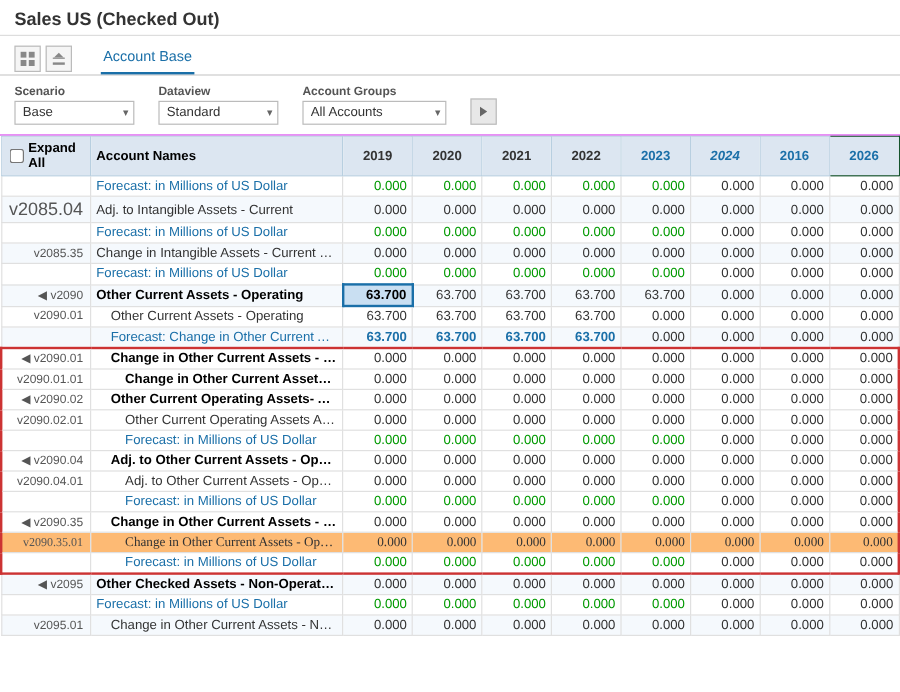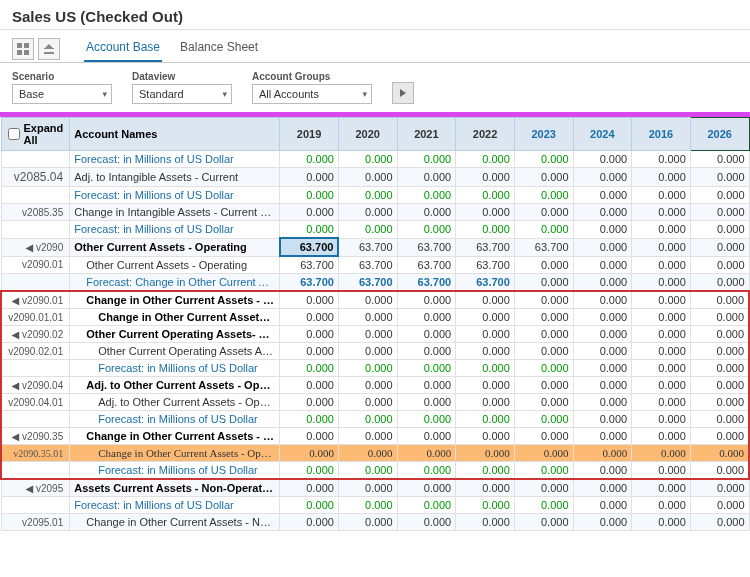--- a/index.html
+++ b/index.html
@@ -7,21 +7,21 @@
     
     .header { padding: 8px 12px 4px 12px; border-bottom: 1px solid #ddd; }
     .header h1 { font-size: 15px; font-weight: bold; color: #333; }
     
     .tabs { display: flex; padding: 6px 12px 0 12px; border-bottom: 1px solid #ccc; gap: 16px; align-items: center; }
     .tab-icons { display: flex; gap: 4px; margin-right: 8px; }
     .tab-icon-btn { width: 22px; height: 22px; border: 1px solid #bbb; background: #f5f5f5; cursor: pointer; display: flex; align-items: center; justify-content: center; font-size: 10px; }
     .tab { padding: 4px 2px 6px 2px; cursor: pointer; color: #555; font-size: 12px; border-bottom: 2px solid transparent; }
     .tab.active { color: #1a6fa8; border-bottom: 2px solid #1a6fa8; font-weight: 500; }
     
-    .controls { display: flex; padding: 8px 12px; gap: 20px; align-items: flex-start; border-bottom: 5px solid #d946ef; }
+    .controls { display: flex; padding: 8px 12px; gap: 20px; align-items: flex-start; border-bottom: 1px solid #d946ef; }
     .control-group { display: flex; flex-direction: column; gap: 2px; }
     .control-label { font-size: 10px; color: #555; font-weight: bold; }
     .control-select { padding: 3px 20px 3px 6px; border: 1px solid #bbb; background: #fff; font-size: 11px; appearance: none; -webkit-appearance: none; width: 100px; cursor: pointer; color: #333; position: relative; }
     .select-wrapper { position: relative; display: inline-block; }
     .select-wrapper::after { content: '▾'; position: absolute; right: 5px; top: 50%; transform: translateY(-50%); pointer-events: none; font-size: 9px; color: #666; }
     .arrow-btn { width: 22px; height: 22px; background: #e8e8e8; border: 1px solid #bbb; cursor: pointer; display: flex; align-items: center; justify-content: center; margin-bottom: 0; align-self: flex-end; }
     
     .table-container { overflow-x: hidden; overflow-y: auto; height: 420px; }
     table { width: 100%; border-collapse: collapse; font-size: 11px; }
     thead th { background: #dce6f1; font-weight: bold; padding: 4px 4px; text-align: center; border: 1px solid #b8cfe0; font-size: 11px; position: sticky; top: 0; z-index: 10; }
@@ -59,21 +59,20 @@
       </button>
       <button class="tab-icon-btn">
         <svg width="12" height="12" viewBox="0 0 12 12">
           <rect x="1" y="5" width="10" height="1" fill="#888"></rect>
           <polygon points="6,1 10,5 2,5" fill="#888"></polygon>
           <rect x="1" y="9" width="10" height="2" fill="#888"></rect>
         </svg>
       </button>
     </div>
     <div class="tab active">Account Base</div>
-    <div class="tab">Balance Sheet</div>
   </div>
 
   <div class="controls">
     <div class="control-group">
       <span class="control-label">Scenario</span>
       <div class="select-wrapper">
         <select class="control-select">
           <option>Base</option>
         </select>
       </div>
@@ -110,40 +109,40 @@
               <input type="checkbox" class="expand-checkbox" style="">
               <span>Expand All</span>
             </div>
           </th>
           <th style="width:210px; background:#dce6f1; border:1px solid #b8cfe0;" class="name-col">Account Names</th>
           <th class="year-col" style="background:#dce6f1; border:1px solid #b8cfe0; color:#333;">2019</th>
           <th class="year-col" style="background:#dce6f1; border:1px solid #b8cfe0; color:#333;">2020</th>
           <th class="year-col" style="background:#dce6f1; border:1px solid #b8cfe0; color:#333;">2021</th>
           <th class="year-col" style="background:#dce6f1; border:1px solid #b8cfe0; color:#333;">2022</th>
           <th class="year-col" style="background:#dce6f1; border:1px solid #b8cfe0; color:#1a6fa8; cursor:pointer;">2023</th>
-          <th class="year-col" style="background:#dce6f1; border:1px solid #b8cfe0; color:#1a6fa8; cursor:pointer;">2024</th>
+          <th class="year-col" style="background:#dce6f1; border:1px solid #b8cfe0; color:#1a6fa8; cursor:pointer;font-style:italic;">2024</th>
           <th class="year-col" style="background:#dce6f1; border:1px solid #b8cfe0; color:#1a6fa8; cursor:pointer;">2016</th>
           <th class="year-col" style="background:#dce6f1; border:1px solid #14532d; color:#1a6fa8; cursor:pointer;">2026</th>
         </tr>
       </thead>
       <tbody id="table-body">
       <tr style="background: rgb(255, 255, 255);">
             <td class="account-id" style="color: rgb(85, 85, 85); font-size: 10px; text-align: right; padding: 2px 6px; white-space: nowrap; border: 1px solid rgb(224, 224, 224); width: 60px;"></td>
             <td style="padding: 2px 4px; border: 1px solid rgb(224, 224, 224); max-width: 210px; overflow: hidden; text-overflow: ellipsis; white-space: nowrap; color: rgb(26, 111, 168); cursor: pointer; text-decoration: none;">Forecast: in Millions of US Dollar</td>
             <td style="text-align: right; padding: 2px 4px; border: 1px solid rgb(224, 224, 224); min-width: 44px; font-size: 11px; color: rgb(0, 153, 0);">0.000</td>
             <td style="text-align: right; padding: 2px 4px; border: 1px solid rgb(224, 224, 224); min-width: 44px; font-size: 11px; color: rgb(0, 153, 0);">0.000</td>
             <td style="text-align: right; padding: 2px 4px; border: 1px solid rgb(224, 224, 224); min-width: 44px; font-size: 11px; color: rgb(0, 153, 0);">0.000</td>
             <td style="text-align: right; padding: 2px 4px; border: 1px solid rgb(224, 224, 224); min-width: 44px; font-size: 11px; color: rgb(0, 153, 0);">0.000</td>
             <td style="text-align: right; padding: 2px 4px; border: 1px solid rgb(224, 224, 224); min-width: 44px; font-size: 11px; color: rgb(0, 153, 0);">0.000</td>
             <td style="text-align: right; padding: 2px 4px; border: 1px solid rgb(224, 224, 224); min-width: 44px; font-size: 11px; color: rgb(51, 51, 51);">0.000</td>
             <td style="text-align: right; padding: 2px 4px; border: 1px solid rgb(224, 224, 224); min-width: 44px; font-size: 11px; color: rgb(51, 51, 51);">0.000</td>
             <td style="text-align: right; padding: 2px 4px; border: 1px solid rgb(224, 224, 224); min-width: 44px; font-size: 11px; color: rgb(51, 51, 51);">0.000</td>
           </tr>
           <tr style="background: rgb(245, 249, 253);">
-            <td class="account-id" style="color: rgb(85, 85, 85); font-size: 12px; text-align: right; padding: 2px 6px; white-space: nowrap; border: 1px solid rgb(224, 224, 224); width: 60px;">v2085.04</td>
+            <td class="account-id" style="color: rgb(85, 85, 85); font-size: 15px; text-align: right; padding: 2px 6px; white-space: nowrap; border: 1px solid rgb(224, 224, 224); width: 60px;">v2085.04</td>
             <td style="padding: 2px 4px; border: 1px solid rgb(224, 224, 224); max-width: 210px; overflow: hidden; text-overflow: ellipsis; white-space: nowrap; color: rgb(51, 51, 51);">Adj. to Intangible Assets - Current</td>
             <td style="text-align: right; padding: 2px 4px; border: 1px solid rgb(224, 224, 224); min-width: 44px; font-size: 11px; color: rgb(51, 51, 51);">0.000</td>
             <td style="text-align: right; padding: 2px 4px; border: 1px solid rgb(224, 224, 224); min-width: 44px; font-size: 11px; color: rgb(51, 51, 51);">0.000</td>
             <td style="text-align: right; padding: 2px 4px; border: 1px solid rgb(224, 224, 224); min-width: 44px; font-size: 11px; color: rgb(51, 51, 51);">0.000</td>
             <td style="text-align: right; padding: 2px 4px; border: 1px solid rgb(224, 224, 224); min-width: 44px; font-size: 11px; color: rgb(51, 51, 51);">0.000</td>
             <td style="text-align: right; padding: 2px 4px; border: 1px solid rgb(224, 224, 224); min-width: 44px; font-size: 11px; color: rgb(51, 51, 51);">0.000</td>
             <td style="text-align: right; padding: 2px 4px; border: 1px solid rgb(224, 224, 224); min-width: 44px; font-size: 11px; color: rgb(51, 51, 51);">0.000</td>
             <td style="text-align: right; padding: 2px 4px; border: 1px solid rgb(224, 224, 224); min-width: 44px; font-size: 11px; color: rgb(51, 51, 51);">0.000</td>
             <td style="text-align: right; padding: 2px 4px; border: 1px solid rgb(224, 224, 224); min-width: 44px; font-size: 11px; color: rgb(51, 51, 51);">0.000</td>
           </tr>
@@ -346,21 +345,21 @@
             <td style="text-align: right; padding: 2px 4px; border-width: 1px 1px 2px; border-style: solid; border-color: rgb(224, 224, 224) rgb(224, 224, 224) rgb(204, 51, 51); border-image: initial; min-width: 44px; font-size: 11px; color: rgb(0, 153, 0);">0.000</td>
             <td style="text-align: right; padding: 2px 4px; border-width: 1px 1px 2px; border-style: solid; border-color: rgb(224, 224, 224) rgb(224, 224, 224) rgb(204, 51, 51); border-image: initial; min-width: 44px; font-size: 11px; color: rgb(0, 153, 0);">0.000</td>
             <td style="text-align: right; padding: 2px 4px; border-width: 1px 1px 2px; border-style: solid; border-color: rgb(224, 224, 224) rgb(224, 224, 224) rgb(204, 51, 51); border-image: initial; min-width: 44px; font-size: 11px; color: rgb(0, 153, 0);">0.000</td>
             <td style="text-align: right; padding: 2px 4px; border-width: 1px 1px 2px; border-style: solid; border-color: rgb(224, 224, 224) rgb(224, 224, 224) rgb(204, 51, 51); border-image: initial; min-width: 44px; font-size: 11px; color: rgb(0, 153, 0);">0.000</td>
             <td style="text-align: right; padding: 2px 4px; border-width: 1px 1px 2px; border-style: solid; border-color: rgb(224, 224, 224) rgb(224, 224, 224) rgb(204, 51, 51); border-image: initial; min-width: 44px; font-size: 11px; color: rgb(51, 51, 51);">0.000</td>
             <td style="text-align: right; padding: 2px 4px; border-width: 1px 1px 2px; border-style: solid; border-color: rgb(224, 224, 224) rgb(224, 224, 224) rgb(204, 51, 51); border-image: initial; min-width: 44px; font-size: 11px; color: rgb(51, 51, 51);">0.000</td>
             <td style="text-align: right; padding: 2px 4px; border-width: 1px 2px 2px 1px; border-style: solid; border-color: rgb(224, 224, 224) rgb(204, 51, 51) rgb(204, 51, 51) rgb(224, 224, 224); border-image: initial; min-width: 44px; font-size: 11px; color: rgb(51, 51, 51);">0.000</td>
           </tr>
           <tr style="background: rgb(245, 249, 253);">
             <td class="account-id" style="color: rgb(85, 85, 85); font-size: 10px; text-align: right; padding: 2px 6px; white-space: nowrap; border: 1px solid rgb(224, 224, 224); width: 60px;">◀ v2095</td>
-            <td style="padding: 2px 4px; border: 1px solid rgb(224, 224, 224); max-width: 210px; overflow: hidden; text-overflow: ellipsis; white-space: nowrap; font-weight: bold; color: rgb(0, 0, 0);">Assets Current Assets - Non-Operating</td>
+            <td style="padding: 2px 4px; border: 1px solid rgb(224, 224, 224); max-width: 210px; overflow: hidden; text-overflow: ellipsis; white-space: nowrap; font-weight: bold; color: rgb(0, 0, 0);">Other Checked Assets - Non-Operating</td>
             <td style="text-align: right; padding: 2px 4px; border: 1px solid rgb(224, 224, 224); min-width: 44px; font-size: 11px; color: rgb(51, 51, 51);">0.000</td>
             <td style="text-align: right; padding: 2px 4px; border: 1px solid rgb(224, 224, 224); min-width: 44px; font-size: 11px; color: rgb(51, 51, 51);">0.000</td>
             <td style="text-align: right; padding: 2px 4px; border: 1px solid rgb(224, 224, 224); min-width: 44px; font-size: 11px; color: rgb(51, 51, 51);">0.000</td>
             <td style="text-align: right; padding: 2px 4px; border: 1px solid rgb(224, 224, 224); min-width: 44px; font-size: 11px; color: rgb(51, 51, 51);">0.000</td>
             <td style="text-align: right; padding: 2px 4px; border: 1px solid rgb(224, 224, 224); min-width: 44px; font-size: 11px; color: rgb(51, 51, 51);">0.000</td>
             <td style="text-align: right; padding: 2px 4px; border: 1px solid rgb(224, 224, 224); min-width: 44px; font-size: 11px; color: rgb(51, 51, 51);">0.000</td>
             <td style="text-align: right; padding: 2px 4px; border: 1px solid rgb(224, 224, 224); min-width: 44px; font-size: 11px; color: rgb(51, 51, 51);">0.000</td>
             <td style="text-align: right; padding: 2px 4px; border: 1px solid rgb(224, 224, 224); min-width: 44px; font-size: 11px; color: rgb(51, 51, 51);">0.000</td>
           </tr>
           <tr style="background: rgb(255, 255, 255);">

